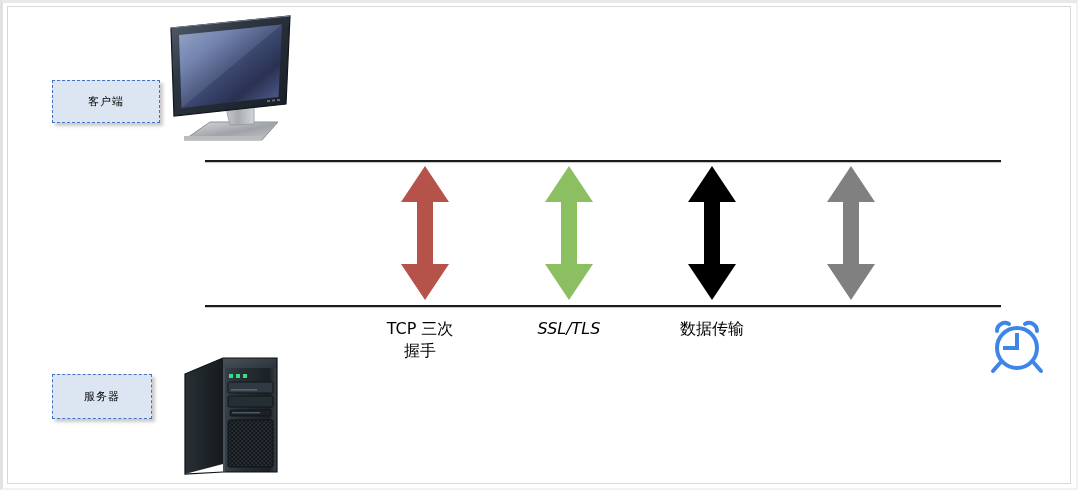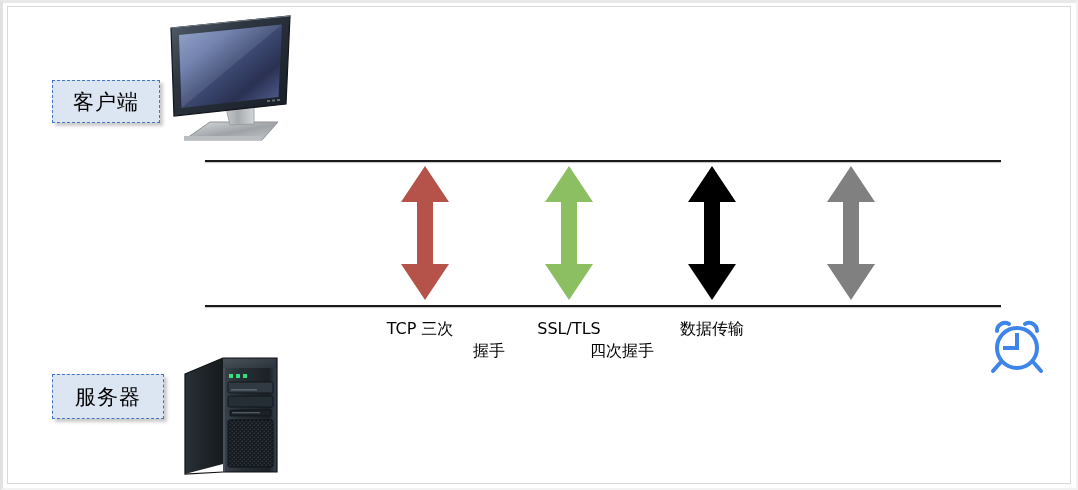--- a/index.html
+++ b/index.html
@@ -32,25 +32,25 @@
   
   .role-box{
     position:absolute;
     box-sizing:border-box;
     background:#dce6f2;
     border:1px dashed #4472c4;
     box-shadow:3px 3px 3px rgba(140,140,140,.45);
     display:flex;align-items:center;justify-content:center;
   }
   .role-box span{
-    font-size:21px;color:#000;letter-spacing:1px;
+    font-size:11px;color:#000;letter-spacing:1px;
     font-family:"DejaVu Sans","Liberation Sans",sans-serif;
   }
   #role-client{left:52px;top:80px;width:108px;height:43px;}
-  #role-server{left:52px;top:374px;width:112px;height:45px;}
+  #role-server{left:52px;top:374px;width:100px;height:45px;}
 
   
   .timeline{
     position:absolute;height:0;
     border-top:2px solid #1a1a1a;
     box-shadow:0 1px 1px rgba(120,120,120,.45);
   }
   #timeline-top{left:205px;top:160px;width:796px;}
   #timeline-bottom{left:205px;top:305px;width:796px;}
 
@@ -58,21 +58,21 @@
   .arrow{position:absolute;top:166px;width:56px;height:134px;}
   .arrow svg{display:block;width:56px;height:134px;}
 
   
   .caption{
     position:absolute;top:318px;width:170px;
     text-align:center;line-height:22px;
     font-size:16px;color:#000;
     font-family:"DejaVu Sans","Liberation Sans",sans-serif;
   }
-  .caption .l2{display:block;text-align:right;}
+  .caption .l2{display:block;}
 
   
   #monitor{position:absolute;left:168px;top:12px;width:126px;height:136px;}
   
   #server{position:absolute;left:181px;top:352px;width:108px;height:128px;}
   
   #clock{position:absolute;left:986px;top:316px;width:62px;height:62px;}
 </style>
 </head>
 <body>
@@ -158,23 +158,22 @@
     <svg viewBox="0 0 56 134">
       <polygon points="28,0 52,36 36,36 36,98 52,98 28,134 4,98 20,98 20,36 4,36" fill="#808080"></polygon>
     </svg>
   </div>
 
   <div class="caption" style="left:335px;">
     <span>TCP 三次</span>
     <span class="l2">握手</span>
   </div>
 
-  <div class="caption" style="left:484px;">
+  <div class="caption" style="left:484px;font-style:italic;">
     <span>SSL/TLS</span>
-    <span class="l2">四次握手</span>
   </div>
 
   <div class="caption" style="left:627px;text-align:center;">
     <span>数据传输</span>
     <span class="l2"></span>
   </div>
 
 
   <div id="clock">
     <svg viewBox="0 0 62 62" width="62" height="62">

